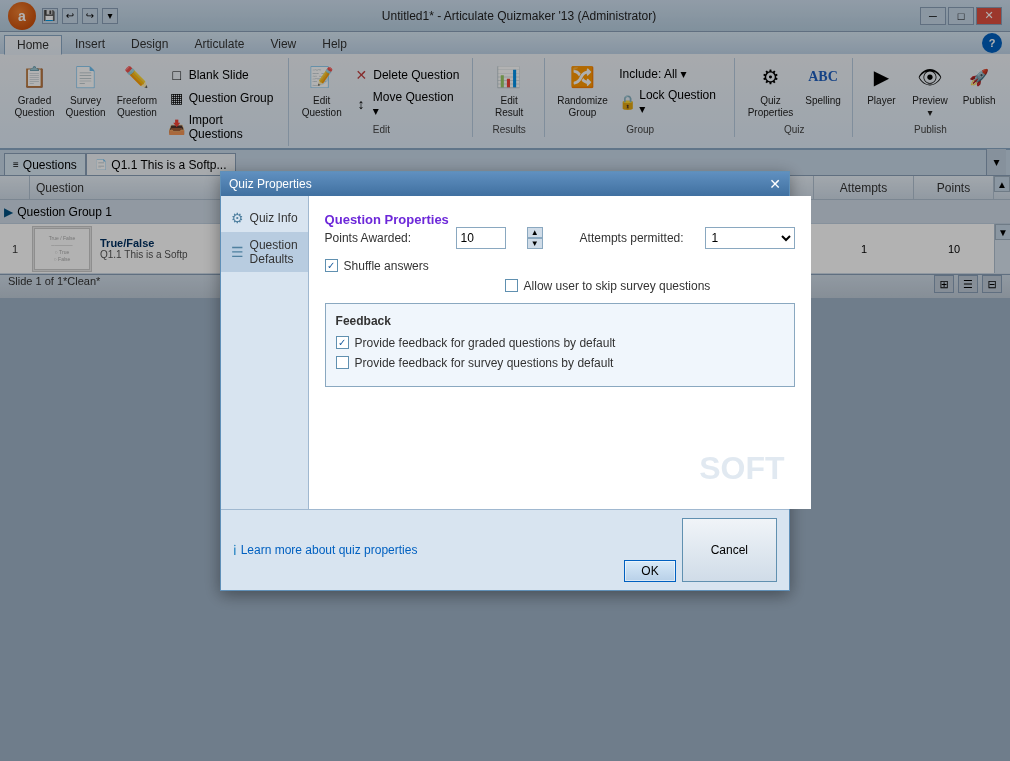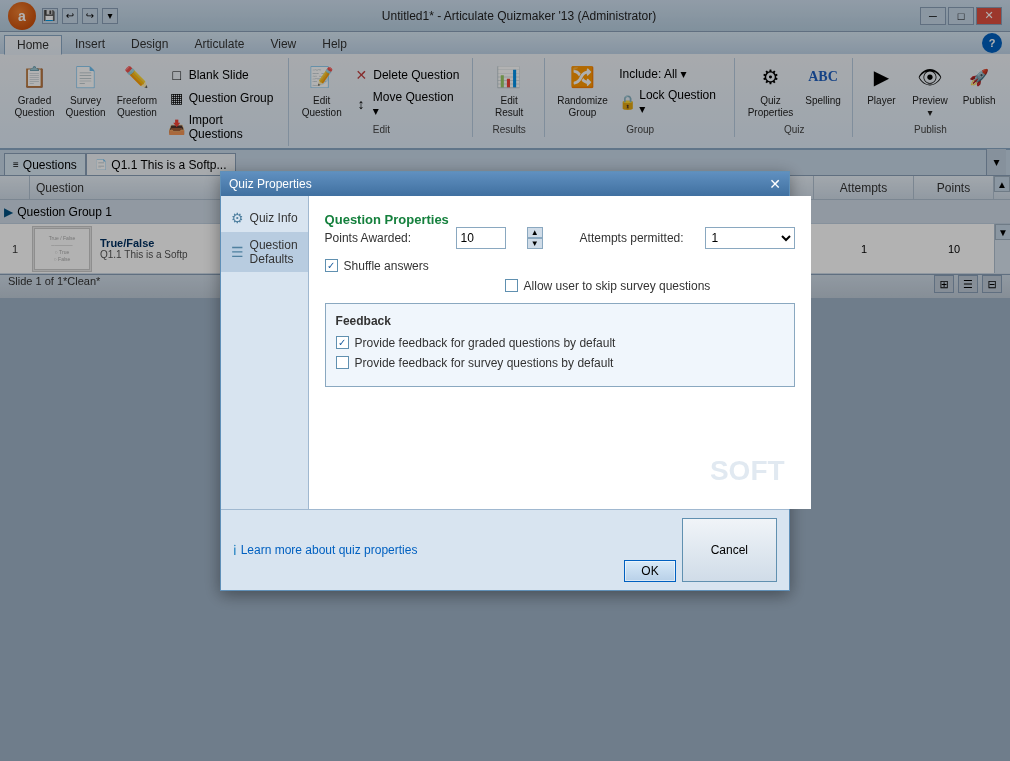--- a/index.html
+++ b/index.html
@@ -245,21 +245,21 @@
       cursor: pointer;
       font-size: 12px; color: #333;
     }
     .modal-nav-item.active { background: #b8cce0; }
     .modal-nav-icon { font-size: 14px; color: #5080a0; }
     .modal-content {
       flex: 1;
       padding: 16px;
       background: white;
     }
-    .modal-section-title { font-size: 13px; font-weight: bold; color: #15803d; }
+    .modal-section-title { font-size: 13px; font-weight: bold; color: #6d28d9; }
     .modal-row { display: flex; align-items: center; gap: 21px; margin-bottom: 10px; }
     .modal-label { font-size: 12px; color: #333; min-width: 110px; }
     .modal-input {
       width: 50px; height: 22px; border: 1px solid #8aa8c0;
       background: white; padding: 2px 4px; font-size: 12px;
     }
     .spin-btn-group { display: flex; flex-direction: column; }
     .spin-btn { width: 16px; height: 11px; background: #d0dce8; border: 1px solid #8aa8c0; cursor: pointer; display: flex; align-items: center; justify-content: center; font-size: 8px; }
     .modal-select {
       height: 22px; border: 1px solid #8aa8c0; background: white;
@@ -570,21 +570,21 @@
             <div class="modal-checkbox checked"></div>
             <span class="modal-checkbox-label">Provide feedback for graded questions by default</span>
           </div>
           <div class="modal-checkbox-row">
             <div class="modal-checkbox"></div>
             <span class="modal-checkbox-label">Provide feedback for survey questions by default</span>
           </div>
         </div>
 
         <div style="position:relative; height:100px;">
-          <div style="position:absolute; right:10px; bottom:0; font-size:28px; font-weight:bold; color:rgba(180,200,220,0.4); pointer-events:none;">SOFT</div>
+          <div style="position:absolute; right:10px; bottom:0; font-size:32px; font-weight:bold; color:rgba(180,200,220,0.4); pointer-events:none;">SOFT</div>
         </div>
       </div>
     </div>
     <div class="modal-footer">
       <div class="footer-link">
         <span class="footer-link-icon">ℹ</span>
         <span>Learn more about quiz properties</span>
       </div>
       <div class="footer-btns">
         <button class="ok-btn focused">OK</button>

